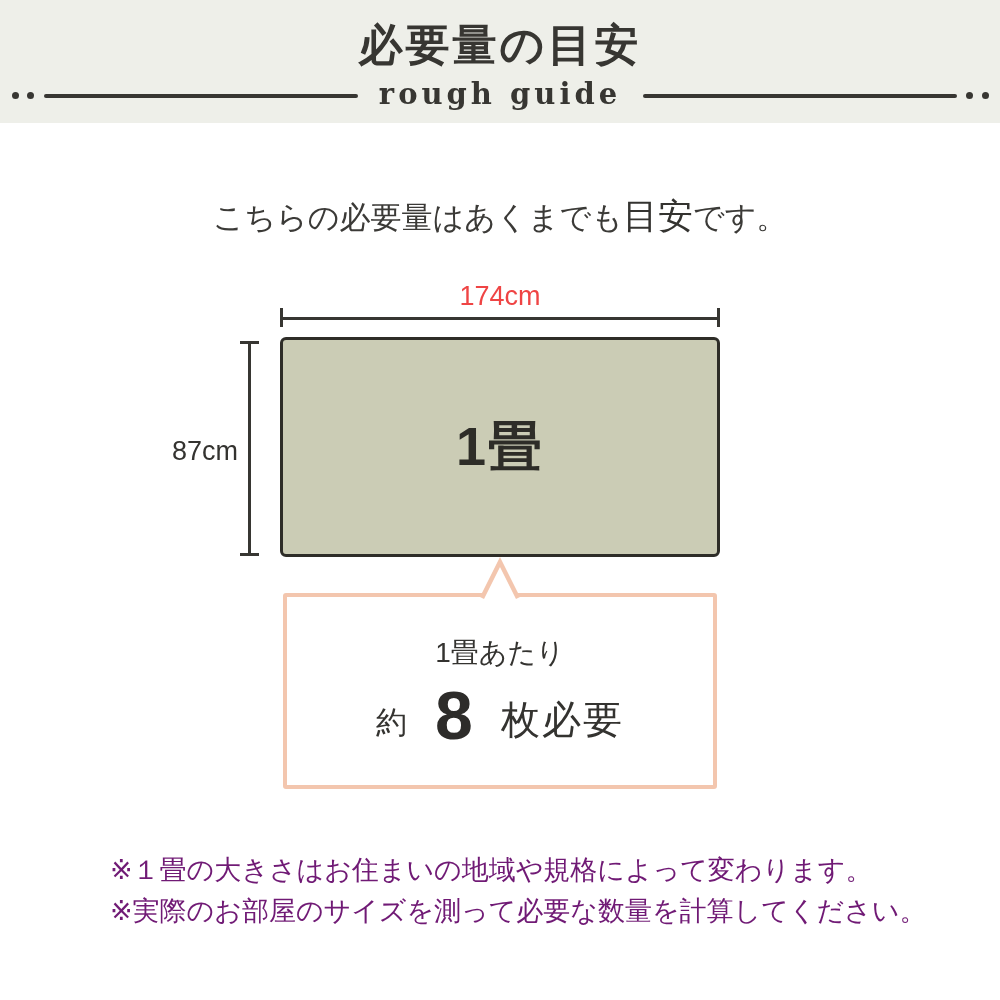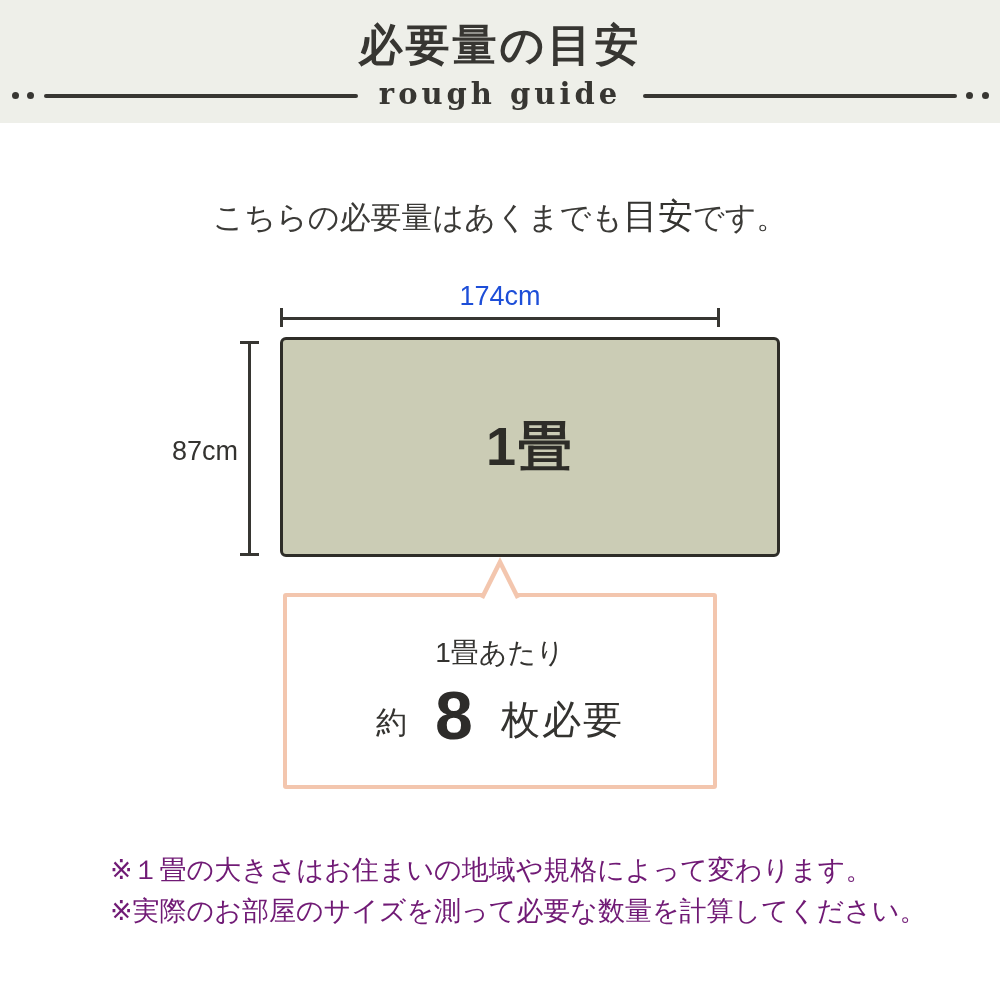--- a/index.html
+++ b/index.html
@@ -23,26 +23,26 @@
 
   
   .intro{left:0;top:193px;width:1000px;text-align:center;font-size:31px;color:#3b3a37;}
   .intro .em{font-weight:normal;font-size:35px;color:#343330;}
 
   
   .dim{background:var(--ink,#373632);}
   .h-dim-line{left:281px;top:317px;width:438px;height:3px;}
   .h-tick-l{left:280px;top:308px;width:3px;height:19px;}
   .h-tick-r{left:717px;top:308px;width:3px;height:19px;}
-  .width-label{left:0;top:281px;width:1000px;text-align:center;font-size:27px;color:#1d4ed8;}
+  .width-label{left:0;top:281px;width:1000px;text-align:center;font-size:27px;color:#ef4444;}
   .v-dim-line{left:248px;top:342px;width:3px;height:213px;}
   .v-tick-t{left:240px;top:341px;width:19px;height:3px;}
   .v-tick-b{left:240px;top:553px;width:19px;height:3px;}
   .height-label{left:148px;top:436px;width:90px;text-align:right;font-size:27px;color:#343330;}
-  .tatami{left:280px;top:337px;width:500px;height:220px;box-sizing:border-box;
+  .tatami{left:280px;top:337px;width:440px;height:220px;box-sizing:border-box;
     background:var(--tatami-fill,#cbccb5);border:3px solid var(--rect-ink,#2e2d28);border-radius:6px;
     display:flex;align-items:center;justify-content:center;}
   .tatami-label{font-size:54px;font-weight:bold;color:var(--rect-ink,#2e2d28);letter-spacing:2px;}
 
   
   .callout-box{left:283px;top:593px;width:434px;height:196px;box-sizing:border-box;
     background:#ffffff;border:4px solid var(--accent,#f3c6ae);border-radius:3px;}
   .callout-tail{left:468px;top:556px;width:64px;height:45px;z-index:2;}
   .callout-line1{left:283px;top:634px;width:434px;text-align:center;font-size:28px;color:#343330;}
   .callout-line2{left:283px;top:670px;width:434px;height:80px;

